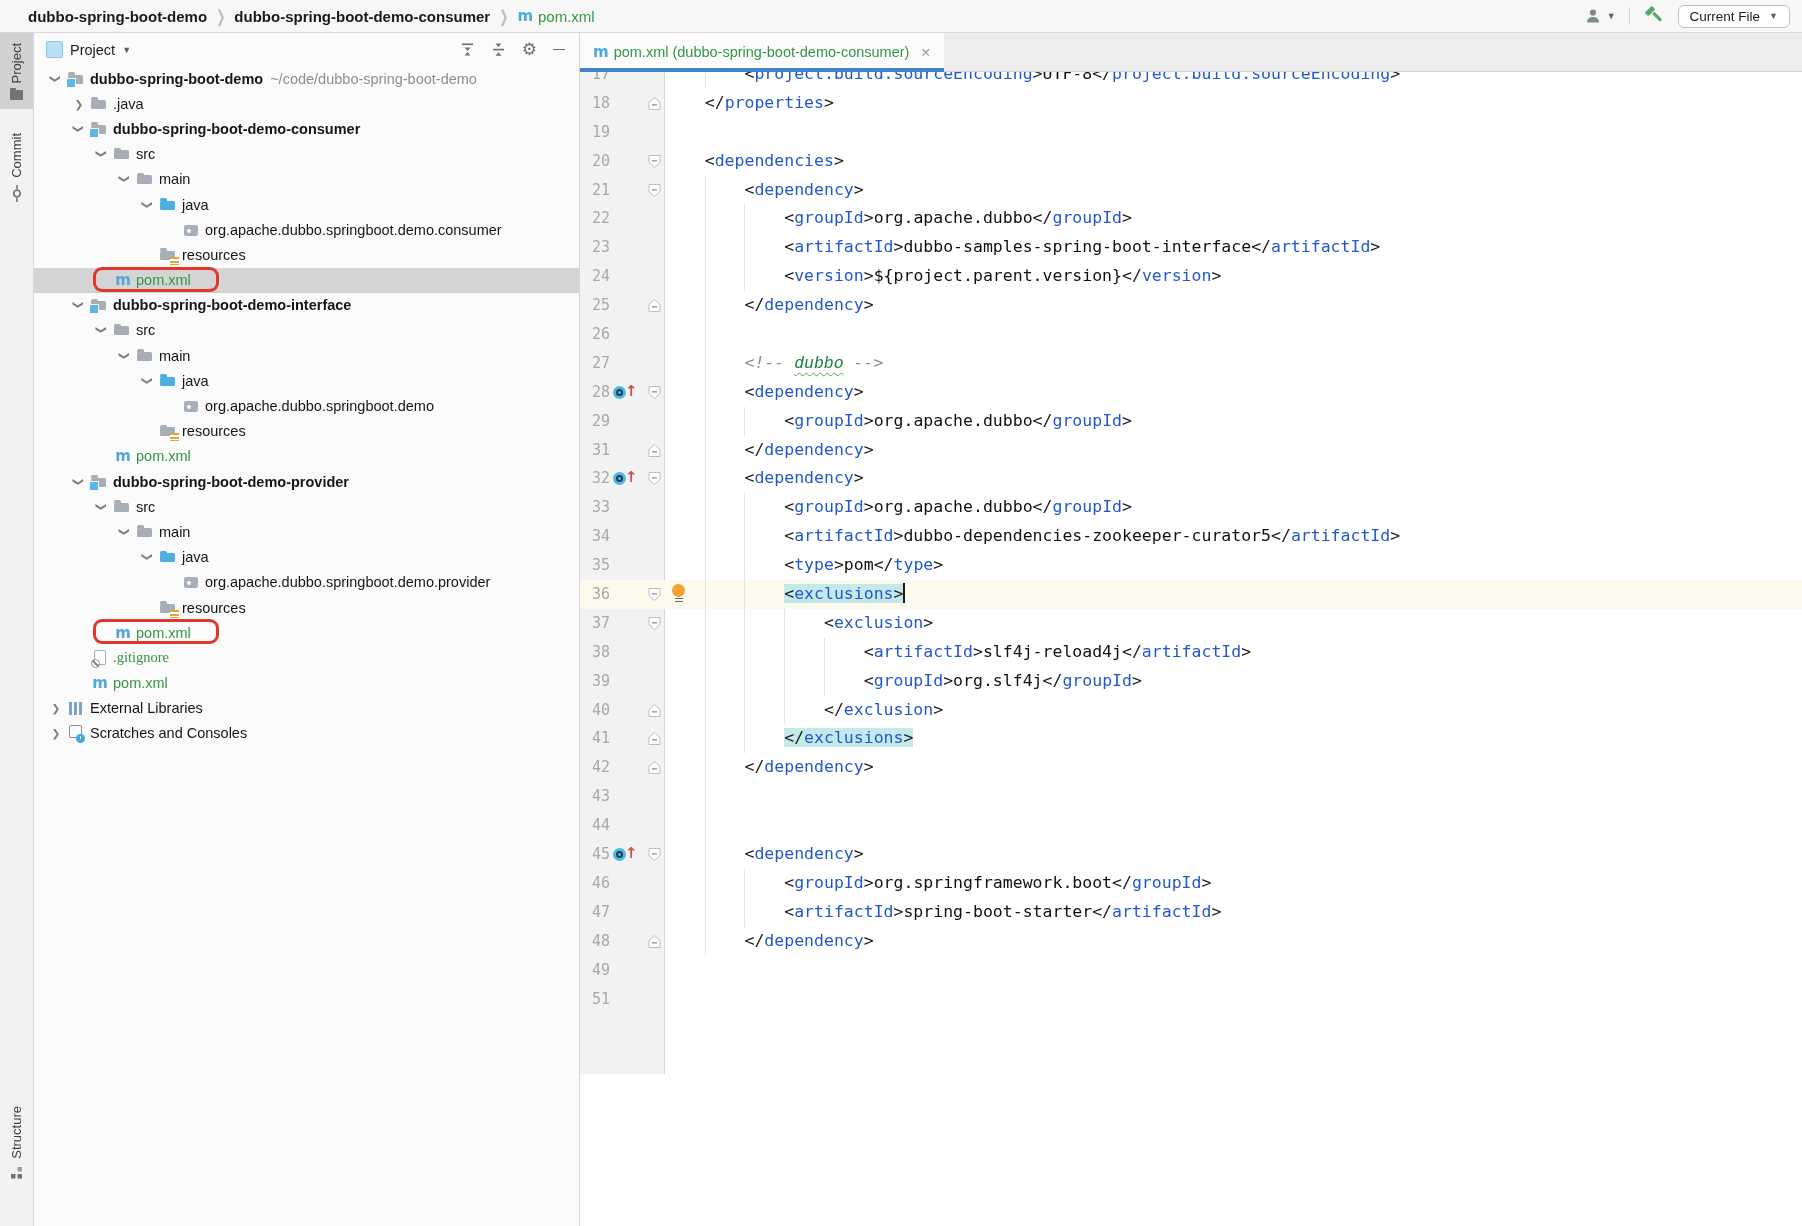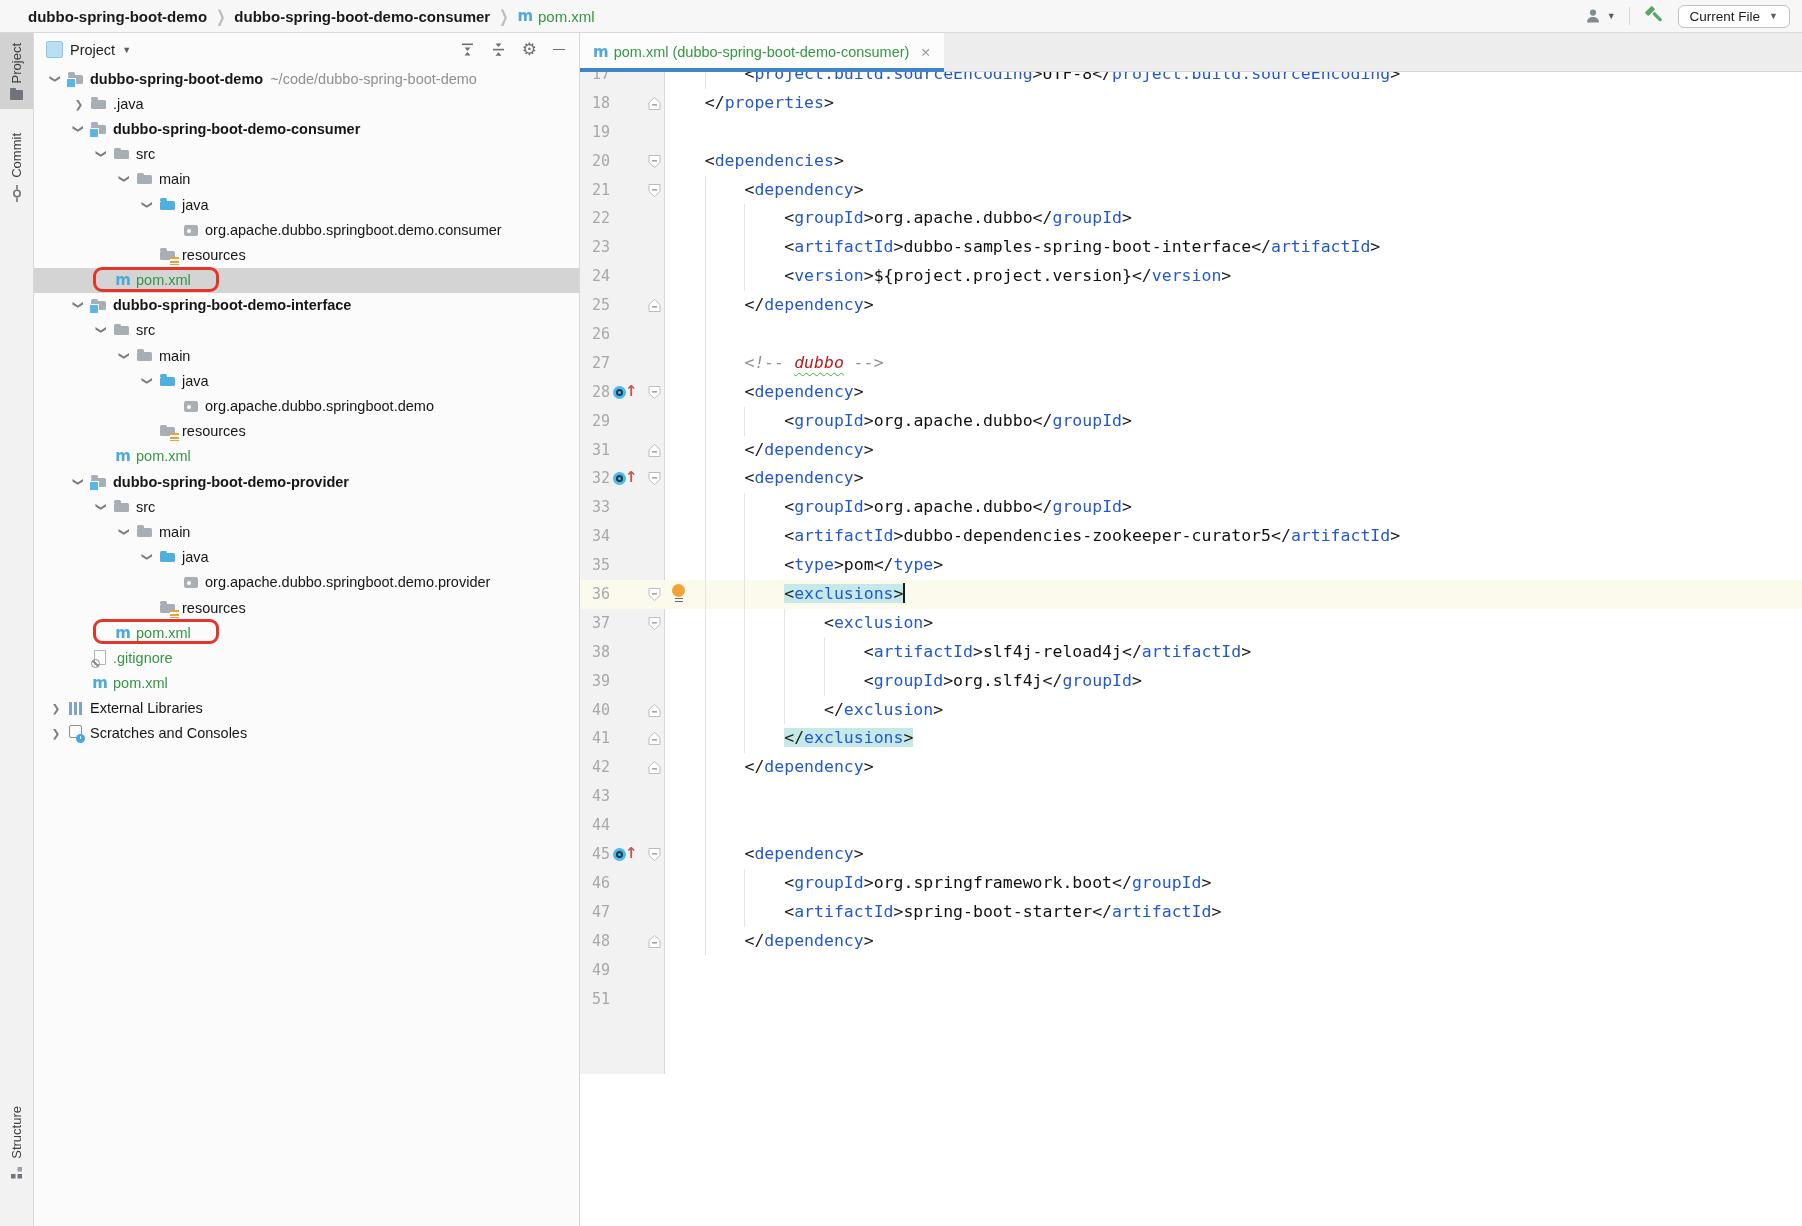--- a/index.html
+++ b/index.html
@@ -85,21 +85,21 @@
     border-right:1px solid #D6D6D6;}
   #lines{position:absolute;left:0;top:-12px;right:0;}
   .cline{position:relative;height:28.9px;display:flex;}
   .cline.cur{background:#FCFAEC;}
   .lnum{width:30px;flex:none;text-align:right;font:15px/28.9px "DejaVu Sans Mono",monospace;color:#A8A8A8;}
   .islot{width:34px;flex:none;position:relative;}
   .fslot{width:20px;flex:none;display:flex;align-items:center;justify-content:center;}
   .cpre{white-space:pre;font:16.5px/28.9px "DejaVu Sans Mono",monospace;margin-left:1px;}
   .sb{color:#1B1B1B;} .st{color:#2257CE;} .sx{color:#101010;}
   .sc{color:#8F8F8F;font-style:italic;}
-  .sw{color:#b91c1c;font-style:italic;text-decoration:underline wavy #44A94C 1px;text-underline-offset:4px;}
+  .sw{color:#15803d;font-style:italic;text-decoration:underline wavy #44A94C 1px;text-underline-offset:4px;font-family:Liberation Mono, monospace;}
   .hl{background:#C5E9E9;}
   .guide{position:absolute;top:0;bottom:0;width:1px;background:#E4E4E4;}
   .caret{display:inline-block;width:2px;height:20px;background:#1A1A1A;vertical-align:-4px;}
   .mvn{position:absolute;left:3px;top:7px;width:28px;height:16px;}
   .mvn .dot{position:absolute;left:0;top:1px;width:13px;height:13px;border-radius:50%;background:#4FB8E6;}
   .mvn .dot::after{content:"";position:absolute;left:3px;top:3px;width:7px;height:7px;border-radius:50%;
     border:2px solid #233B4F;box-sizing:border-box;}
   .mvn .arr{position:absolute;left:12px;top:-3px;color:#C7534E;font-size:15px;font-weight:bold;
     font-family:"DejaVu Sans",sans-serif;}
   .bulb{position:absolute;left:92px;top:4px;width:14px;height:19px;}
@@ -347,21 +347,21 @@
           <span class="rlines"></span>
         </span>
         <span class="tlabel">resources</span>
       </div>
       <div class="trow" style="padding-left: 57px;">
         <span class="chev"></span>
         <span class="ticon m-file">m</span>
         <span class="tlabel green">pom.xml</span>
         <span class="redbox" style="left: 59px;"></span>
       </div>
-      <div class="trow" style="padding-left: 34px;">
+      <div class="trow" style="padding-left: 34px; font-family: Liberation Serif, serif;">
         <span class="chev"></span>
         <span class="ticon">
           <span class="gfile"></span>
           <span class="gslash"></span>
         </span>
         <span class="tlabel green">.gitignore</span>
       </div>
       <div class="trow" style="padding-left: 34px;">
         <span class="chev"></span>
         <span class="ticon m-file">m</span>
@@ -458,21 +458,21 @@
           <span class="guide" style="left: 124.744px;"></span>
           <span class="guide" style="left: 164.488px;"></span>
           <span class="cpre">            <span class="sb">&lt;</span><span class="st">artifactId</span><span class="sb">&gt;</span><span class="sx">dubbo-samples-spring-boot-interface</span><span class="sb">&lt;/</span><span class="st">artifactId</span><span class="sb">&gt;</span></span>
         </div>
         <div class="cline">
           <span class="lnum">24</span>
           <span class="islot"></span>
           <span class="fslot"></span>
           <span class="guide" style="left: 124.744px;"></span>
           <span class="guide" style="left: 164.488px;"></span>
-          <span class="cpre">            <span class="sb">&lt;</span><span class="st">version</span><span class="sb">&gt;</span><span class="sx">${project.project.version}</span><span class="sb">&lt;/</span><span class="st">version</span><span class="sb">&gt;</span></span>
+          <span class="cpre">            <span class="sb">&lt;</span><span class="st">version</span><span class="sb">&gt;</span><span class="sx">${project.parent.version}</span><span class="sb">&lt;/</span><span class="st">version</span><span class="sb">&gt;</span></span>
         </div>
         <div class="cline">
           <span class="lnum">25</span>
           <span class="islot"></span>
           <span class="fslot">
             <svg width="13" height="15" viewBox="0 0 13 15">
               <path d="M1 13.5 H12 V6.5 L6.5 1.5 L1 6.5 Z" fill="#FFFFFF" stroke="#BDBDBD"></path>
               <rect x="4" y="8.2" width="5" height="1.3" fill="#8F8F8F"></rect>
             </svg>
           </span>

